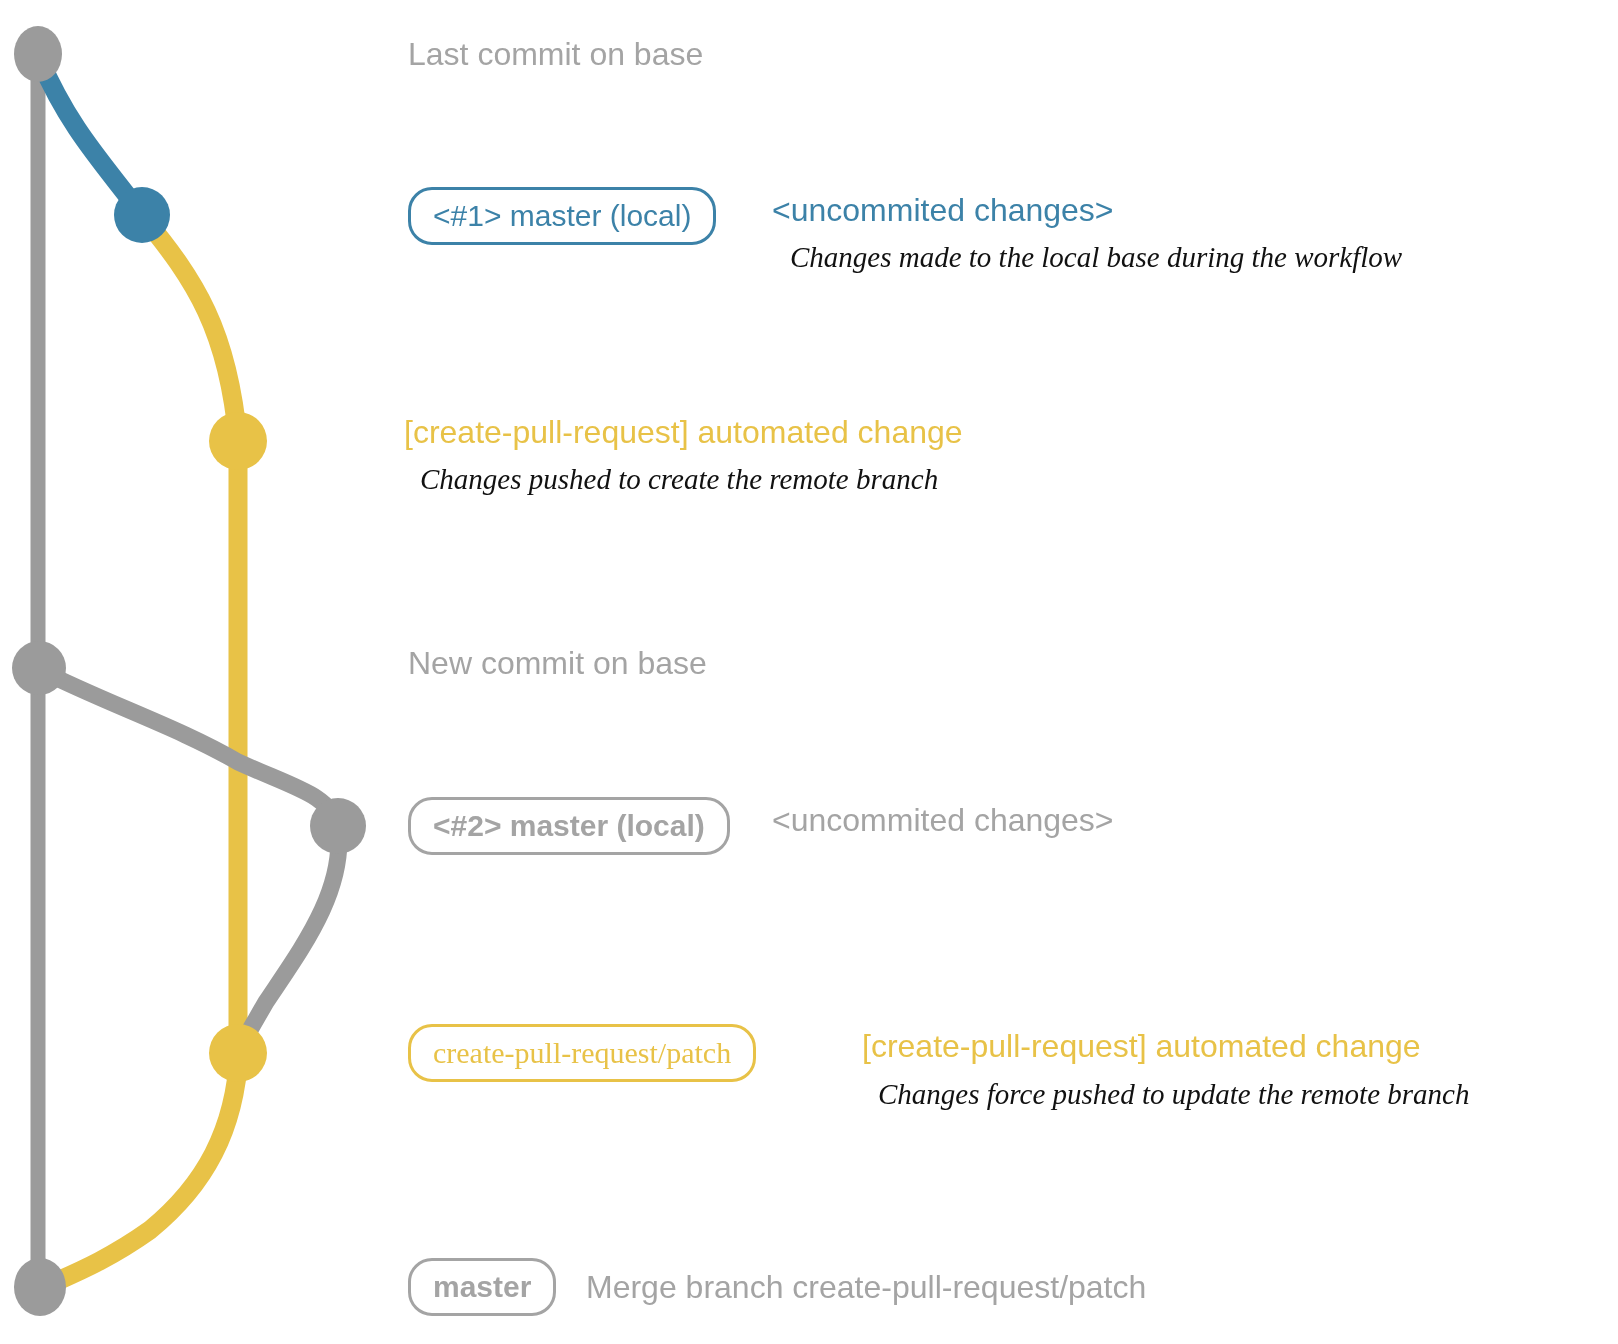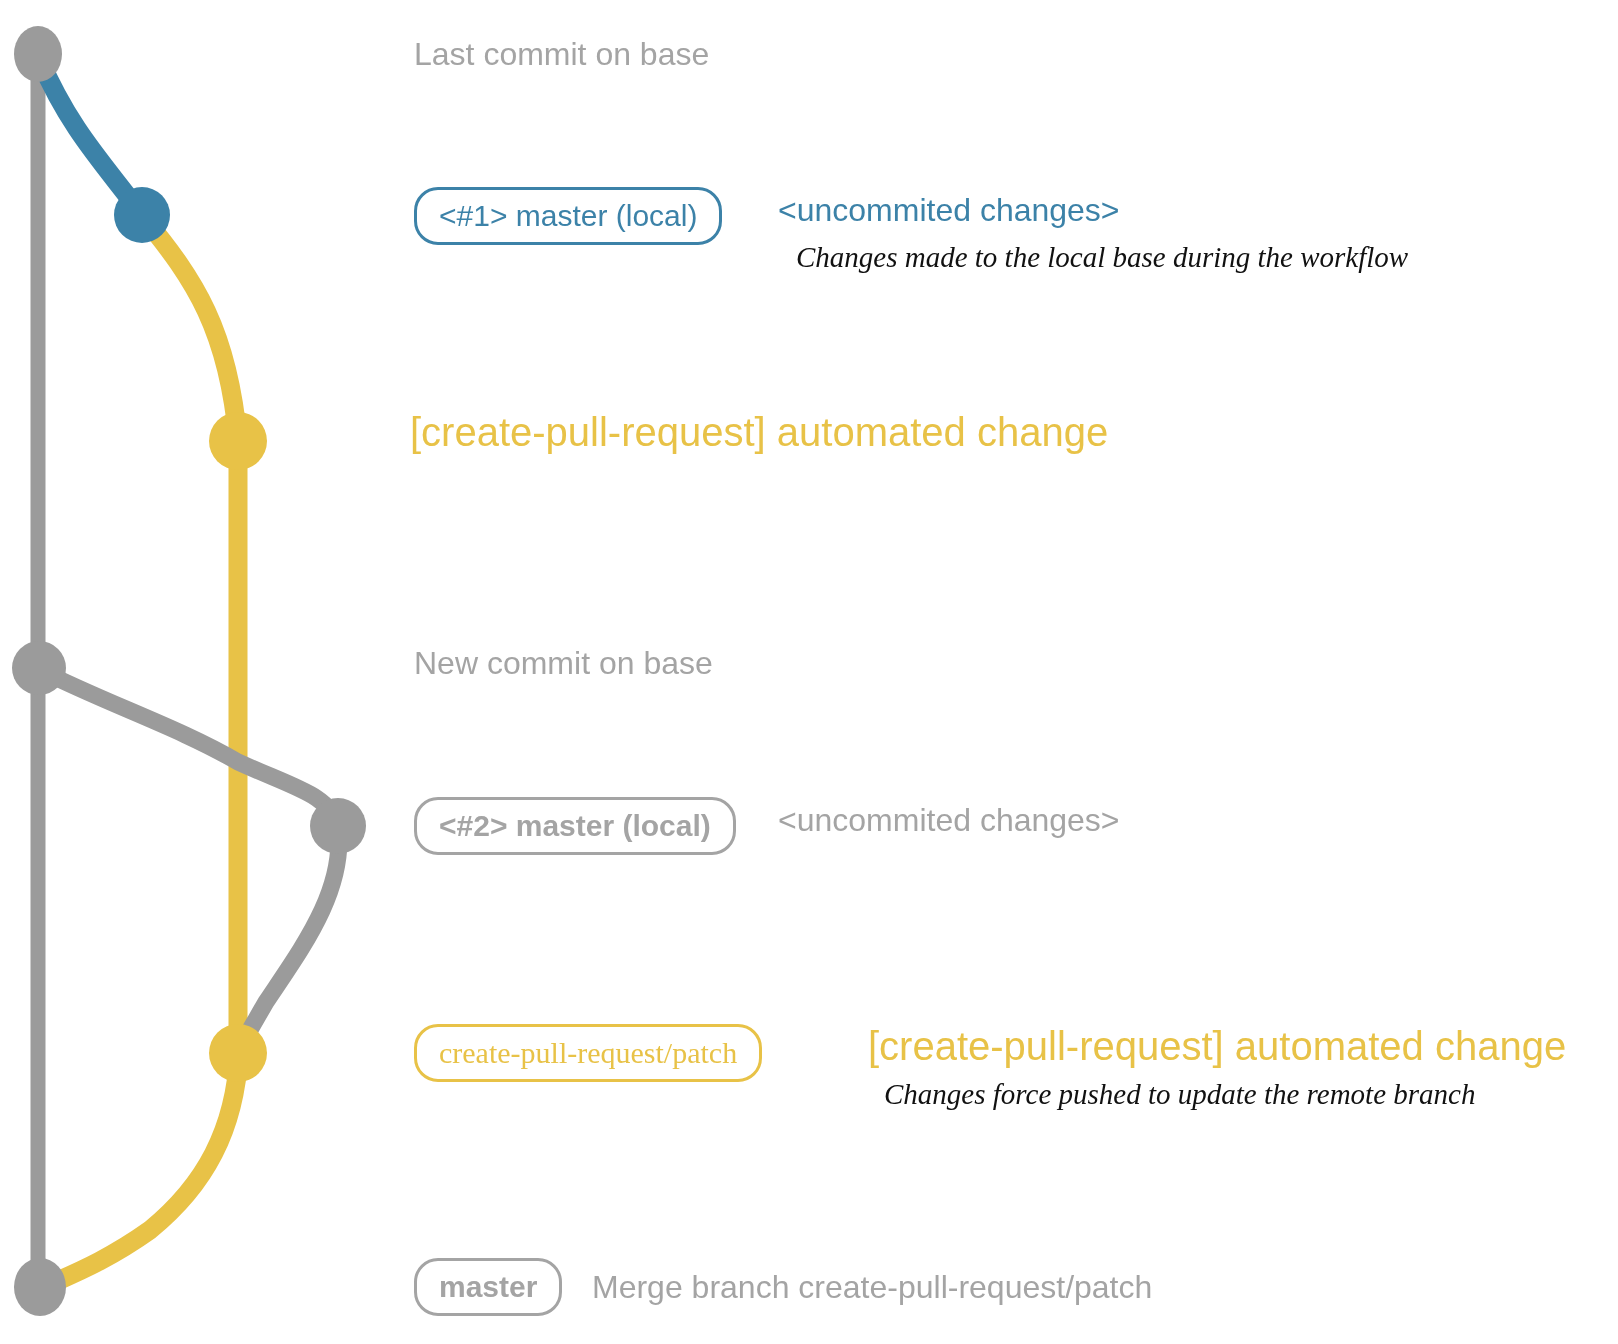--- a/index.html
+++ b/index.html
@@ -4,24 +4,24 @@
 <style>
   html,body{margin:0;padding:0;background:#ffffff;}
   .canvas{
     position:relative;
     width:1618px;height:1344px;
     background:#ffffff;
     overflow:hidden;
     font-family:"Liberation Sans", sans-serif;
   }
   .graph{position:absolute;left:0;top:0;}
-  .abs{position:absolute;transform:translateY(-50%);white-space:nowrap;margin-left:6px;}
+  .abs{position:absolute;transform:translateY(-50%);white-space:nowrap;}
   .gray-label{color:var(--gray-text);font-size:32px;}
   .blue-note{color:var(--blue);font-size:32px;}
-  .yellow-note{color:var(--yellow);font-size:40px;}
+  .yellow-note{color:var(--yellow);font-size:32px;}
   .gray-note{color:var(--gray-text);font-size:32px;}
   .detail{
     color:var(--ink);
     font-family:"Liberation Serif", serif;
     font-size:29px;
     font-style:italic;
   }
   .badge{
     display:inline-block;
     border:3px solid;
@@ -81,20 +81,21 @@
 
   <div class="abs gray-label r1-label">Last commit on base</div>
 
   <div class="abs r2-badge">
     <span class="badge badge-blue">&lt;#1&gt; master (local)</span>
   </div>
   <div class="abs blue-note r2-note">&lt;uncommited changes&gt;</div>
   <div class="abs detail r2-detail">Changes made to the local base during the workflow</div>
 
   <div class="abs yellow-note r3-note">[create-pull-request] automated change</div>
+  <div class="abs detail r3-detail">Changes pushed to create the remote branch</div>
 
   <div class="abs gray-label r4-label">New commit on base</div>
 
   <div class="abs r5-badge">
     <span class="badge badge-gray">&lt;#2&gt; master (local)</span>
   </div>
   <div class="abs gray-note r5-note">&lt;uncommited changes&gt;</div>
 
   <div class="abs r6-badge">
     <span class="badge badge-yellow">create-pull-request/patch</span>

